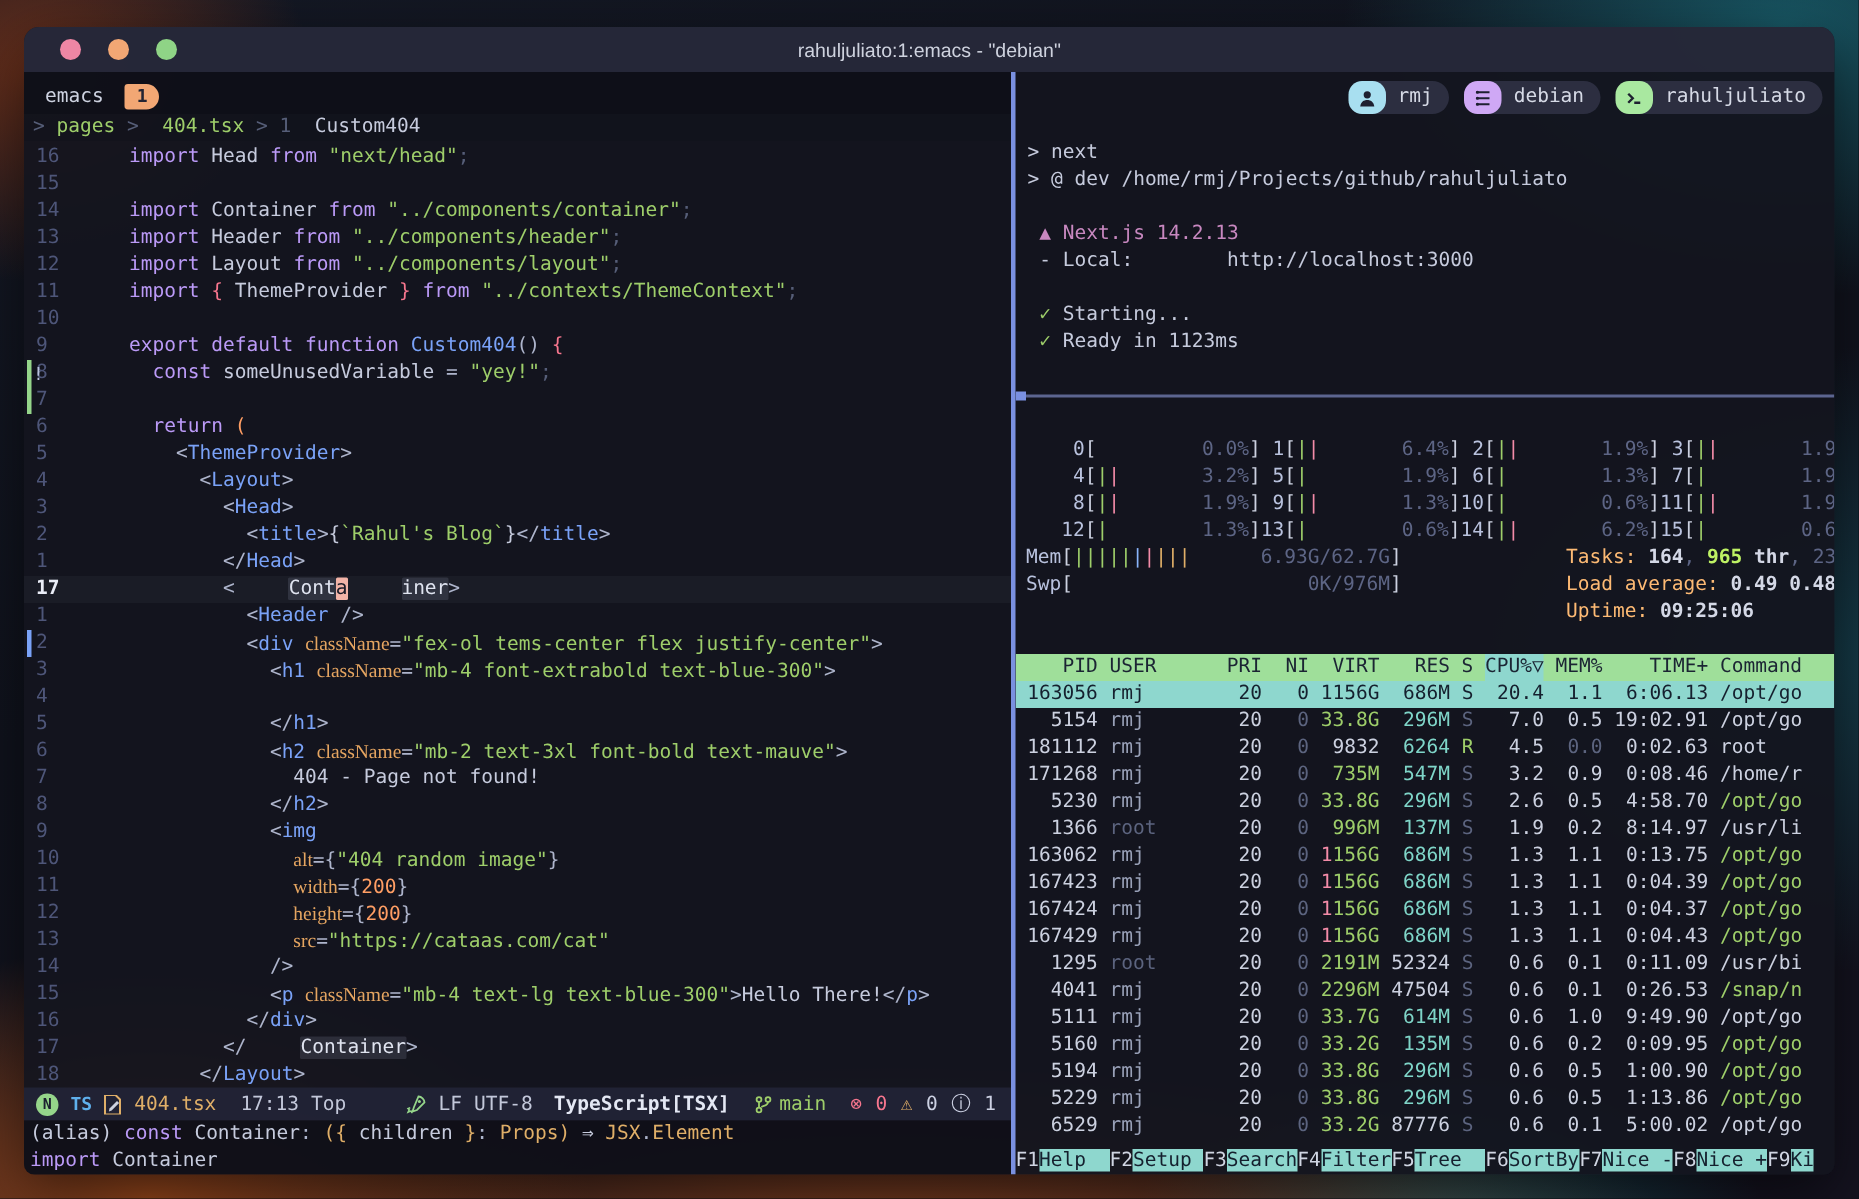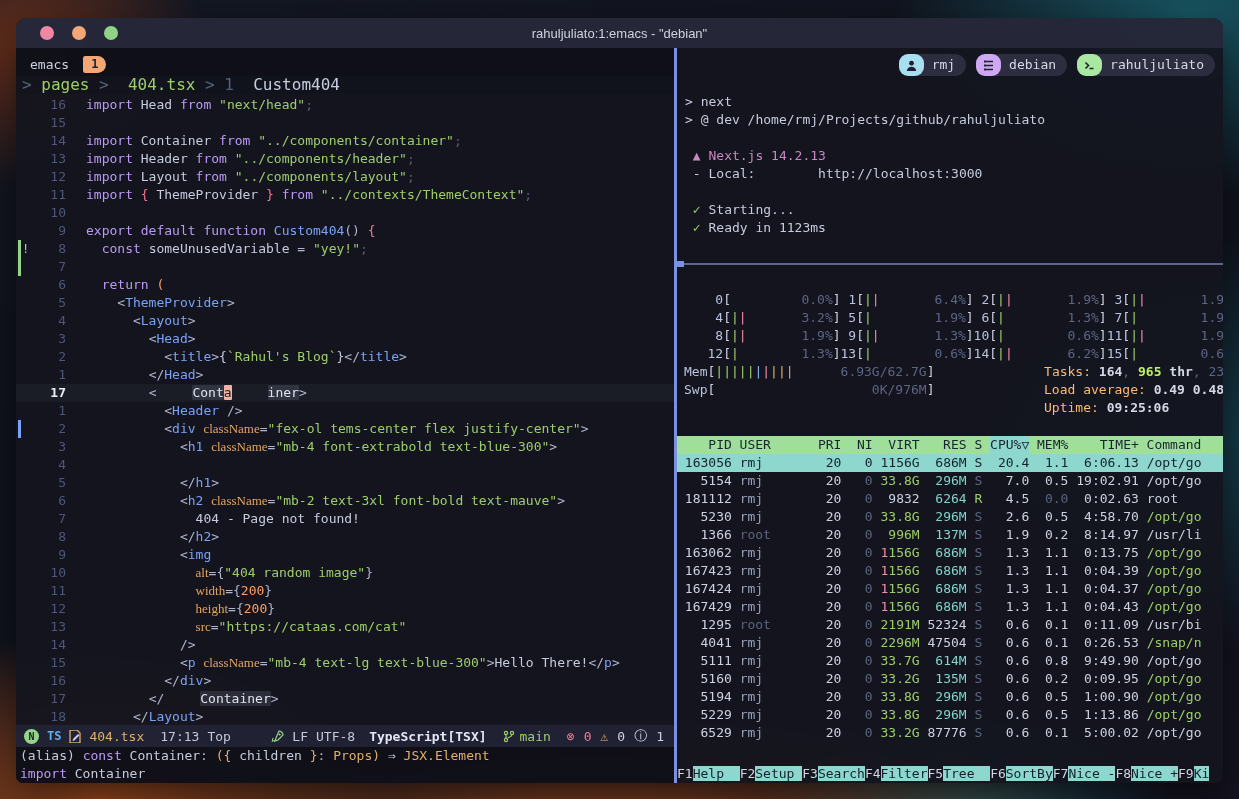--- a/index.html
+++ b/index.html
@@ -34,30 +34,30 @@
 
   
   .editor{ width:658px; flex:none; display:flex; flex-direction:column; background:rgba(19,20,30,.55); }
   .tabbar{ height:28px; background:rgba(13,14,22,.72); display:flex; align-items:flex-end; }
   .tab{ display:flex; align-items:center; height:24px; padding:0 10px 0 14px; }
   .tab-label{ color:#cdd2e0; font-size:13px; }
   .tab-badge{
     margin-left:14px; background:#f2a774; color:#232433; font-size:12px; font-weight:bold;
     padding:1px 8px 2px 8px; border-radius:3px 11px 11px 3px;
   }
-  .breadcrumb{ height:18px; font-size:16px; line-height:18px; padding-left:6px; white-space:pre; background:rgba(16,17,26,.5); }
+  .breadcrumb{ height:18px; font-size:13px; line-height:18px; padding-left:6px; white-space:pre; background:rgba(16,17,26,.5); }
   .code{ flex:1; font-size:13px; line-height:18px; padding-top:2px; overflow:hidden; }
   .line{ display:flex; height:18px; white-space:pre; position:relative; }
   .line.curline{ background:rgba(190,200,235,.045); }
   .mark{ width:8px; flex:none; position:relative; color:#b9c1dd; font-size:12px; text-align:left; }
   .mark .bar{ position:absolute; left:2px; top:0; width:3px; height:18px; }
   .bar.g{ background:#95d58a; }
   .bar.b{ background:#7aa2f7; }
   .mark .excl{ position:absolute; left:6px; top:0; }
-  .lnum{ width:42px; flex:none; text-align:right; color:#4e5679; }
+  .lnum{ width:42px; flex:none; text-align:left; color:#4e5679; }
   .lnum.cur{ color:#e9ecf6; font-weight:bold; }
   .ltext{ padding-left:20px; }
   
   .tk-k{ color:#bb9af7; } .tk-d{ color:#c6cbdd; } .tk-s{ color:#9ece6a; }
   .tk-p{ color:#aeb5cc; } .tk-c{ color:#565e78; } .tk-r{ color:#f7768e; }
   .tk-t{ color:#7aa2f7; } .tk-a{ color:#e5a561;font-family:Liberation Serif, serif; } .tk-n{ color:#ff9e64; }
   .tk-o{ color:#ff9e64; } .tk-y{ color:#e0af68; }
   .tk-w{ color:#e0e4f0; background:rgba(200,210,240,.13); border-radius:1px;margin-left:36px; }
   .tk-cur{ background:#f2b3a7; color:#181926; border-radius:1px; }
   .tk-pk{ color:#c888c0; } .tk-gr{ color:#9ece6a; }
@@ -267,29 +267,30 @@
           <div class="hrow meters"><span class="mlbl">   </span><span class="mlbl"> 8</span><span class="mbr">[</span><span class="mb-g">|</span><span class="mb-p">|</span><span class="mpct">       1.9%</span><span class="mbr">]</span><span class="mlbl"> 9</span><span class="mbr">[</span><span class="mb-g">|</span><span class="mb-p">|</span><span class="mpct">       1.3%</span><span class="mbr">]</span><span class="mlbl">10</span><span class="mbr">[</span><span class="mb-g">|</span><span class="mpct">        0.6%</span><span class="mbr">]</span><span class="mlbl">11</span><span class="mbr">[</span><span class="mb-g">|</span><span class="mb-p">|</span><span class="mpct">       1.9%</span></div>
           <div class="hrow meters"><span class="mlbl">   </span><span class="mlbl">12</span><span class="mbr">[</span><span class="mb-g">|</span><span class="mpct">        1.3%</span><span class="mbr">]</span><span class="mlbl">13</span><span class="mbr">[</span><span class="mb-g">|</span><span class="mpct">        0.6%</span><span class="mbr">]</span><span class="mlbl">14</span><span class="mbr">[</span><span class="mb-g">|</span><span class="mb-p">|</span><span class="mpct">       6.2%</span><span class="mbr">]</span><span class="mlbl">15</span><span class="mbr">[</span><span class="mb-g">|</span><span class="mpct">        0.6%</span></div>
           <div class="hrow meters"><span class="mlbl">Mem</span><span class="mbr">[</span><span class="mb-g">|</span><span class="mb-g">|</span><span class="mb-g">|</span><span class="mb-g">|</span><span class="mb-g">|</span><span class="mb-b">|</span><span class="mb-p">|</span><span class="mb-y">|</span><span class="mb-y">|</span><span class="mb-y">|</span><span class="mpct">      6.93G/62.7G</span><span class="mbr">]</span><span class="mlbl">              </span><span class="tk-tl">Tasks: </span><span class="tk-tv">164</span><span class="tk-td">, </span><span class="tk-tg">965</span><span class="tk-tv"> thr</span><span class="tk-td">, 234 kthr</span></div>
           <div class="hrow meters"><span class="mlbl">Swp</span><span class="mbr">[</span><span class="mpct">                    0K/976M</span><span class="mbr">]</span><span class="mlbl">              </span><span class="tk-tl">Load average: </span><span class="tk-tv">0.49 0.48 0.64</span></div>
           <div class="hrow meters"><span class="mlbl">                                              </span><span class="tk-tl">Uptime: </span><span class="tk-tv">09:25:06</span></div>
           <div class="hrow" style="height: 19px;"></div>
           <div class="hrow hline"><span class="hd">    PID USER      PRI  NI  VIRT   RES S </span><span class="hds">CPU%▽</span><span class="hd"> MEM%    TIME+ Command</span></div>
           <div class="hrow prow sel"><span class="c-pid"> 163056 </span><span class="c-user">rmj      </span><span class="c-pid">  20</span><span class="c-nid">   0</span><span class="c-w"> 1156G</span><span class="c-teal">  686M</span><span class="c-sx"> S </span><span class="c-pid"> 20.4</span><span class="c-pid">  1.1</span><span class="c-pid">  6:06.13</span><span class="c-w"> /opt/go</span></div>
           <div class="hrow prow"><span class="c-pid">   5154 </span><span class="c-user">rmj      </span><span class="c-pid">  20</span><span class="c-nid">   0</span><span class="c-g"> 33.8G</span><span class="c-teal">  296M</span><span class="c-sx"> S </span><span class="c-pid">  7.0</span><span class="c-pid">  0.5</span><span class="c-pid"> 19:02.91</span><span class="c-w"> /opt/go</span></div>
           <div class="hrow prow"><span class="c-pid"> 181112 </span><span class="c-user">rmj      </span><span class="c-pid">  20</span><span class="c-nid">   0</span><span class="c-w">  9832</span><span class="c-teal">  6264</span><span class="c-sr"> R </span><span class="c-pid">  4.5</span><span class="c-dim">  0.0</span><span class="c-pid">  0:02.63</span><span class="c-w"> root</span></div>
+          <div class="hrow prow"><span class="c-pid"> 171268 </span><span class="c-user">rmj      </span><span class="c-pid">  20</span><span class="c-nid">   0</span><span class="c-g">  735M</span><span class="c-teal">  547M</span><span class="c-sx"> S </span><span class="c-pid">  3.2</span><span class="c-pid">  0.9</span><span class="c-pid">  0:08.46</span><span class="c-w"> /home/r</span></div>
           <div class="hrow prow"><span class="c-pid">   5230 </span><span class="c-user">rmj      </span><span class="c-pid">  20</span><span class="c-nid">   0</span><span class="c-g"> 33.8G</span><span class="c-teal">  296M</span><span class="c-sx"> S </span><span class="c-pid">  2.6</span><span class="c-pid">  0.5</span><span class="c-pid">  4:58.70</span><span class="c-cg"> /opt/go</span></div>
           <div class="hrow prow"><span class="c-pid">   1366 </span><span class="c-root">root     </span><span class="c-pid">  20</span><span class="c-nid">   0</span><span class="c-g">  996M</span><span class="c-teal">  137M</span><span class="c-sx"> S </span><span class="c-pid">  1.9</span><span class="c-pid">  0.2</span><span class="c-pid">  8:14.97</span><span class="c-w"> /usr/li</span></div>
           <div class="hrow prow"><span class="c-pid"> 163062 </span><span class="c-user">rmj      </span><span class="c-pid">  20</span><span class="c-nid">   0</span><span class="c-pk"> 1</span><span class="c-g">156G</span><span class="c-teal">  686M</span><span class="c-sx"> S </span><span class="c-pid">  1.3</span><span class="c-pid">  1.1</span><span class="c-pid">  0:13.75</span><span class="c-cg"> /opt/go</span></div>
           <div class="hrow prow"><span class="c-pid"> 167423 </span><span class="c-user">rmj      </span><span class="c-pid">  20</span><span class="c-nid">   0</span><span class="c-pk"> 1</span><span class="c-g">156G</span><span class="c-teal">  686M</span><span class="c-sx"> S </span><span class="c-pid">  1.3</span><span class="c-pid">  1.1</span><span class="c-pid">  0:04.39</span><span class="c-cg"> /opt/go</span></div>
           <div class="hrow prow"><span class="c-pid"> 167424 </span><span class="c-user">rmj      </span><span class="c-pid">  20</span><span class="c-nid">   0</span><span class="c-pk"> 1</span><span class="c-g">156G</span><span class="c-teal">  686M</span><span class="c-sx"> S </span><span class="c-pid">  1.3</span><span class="c-pid">  1.1</span><span class="c-pid">  0:04.37</span><span class="c-cg"> /opt/go</span></div>
           <div class="hrow prow"><span class="c-pid"> 167429 </span><span class="c-user">rmj      </span><span class="c-pid">  20</span><span class="c-nid">   0</span><span class="c-pk"> 1</span><span class="c-g">156G</span><span class="c-teal">  686M</span><span class="c-sx"> S </span><span class="c-pid">  1.3</span><span class="c-pid">  1.1</span><span class="c-pid">  0:04.43</span><span class="c-cg"> /opt/go</span></div>
           <div class="hrow prow"><span class="c-pid">   1295 </span><span class="c-root">root     </span><span class="c-pid">  20</span><span class="c-nid">   0</span><span class="c-g"> 2191M</span><span class="c-w"> 52324</span><span class="c-sx"> S </span><span class="c-pid">  0.6</span><span class="c-pid">  0.1</span><span class="c-pid">  0:11.09</span><span class="c-w"> /usr/bi</span></div>
           <div class="hrow prow"><span class="c-pid">   4041 </span><span class="c-user">rmj      </span><span class="c-pid">  20</span><span class="c-nid">   0</span><span class="c-g"> 2296M</span><span class="c-w"> 47504</span><span class="c-sx"> S </span><span class="c-pid">  0.6</span><span class="c-pid">  0.1</span><span class="c-pid">  0:26.53</span><span class="c-cg"> /snap/n</span></div>
-          <div class="hrow prow"><span class="c-pid">   5111 </span><span class="c-user">rmj      </span><span class="c-pid">  20</span><span class="c-nid">   0</span><span class="c-g"> 33.7G</span><span class="c-teal">  614M</span><span class="c-sx"> S </span><span class="c-pid">  0.6</span><span class="c-pid">  0.8</span><span class="c-pid">  9:49.90</span><span class="c-w"> /opt/go</span></div>
+          <div class="hrow prow"><span class="c-pid">   5111 </span><span class="c-user">rmj      </span><span class="c-pid">  20</span><span class="c-nid">   0</span><span class="c-g"> 33.7G</span><span class="c-teal">  614M</span><span class="c-sx"> S </span><span class="c-pid">  0.6</span><span class="c-pid">  1.0</span><span class="c-pid">  9:49.90</span><span class="c-w"> /opt/go</span></div>
           <div class="hrow prow"><span class="c-pid">   5160 </span><span class="c-user">rmj      </span><span class="c-pid">  20</span><span class="c-nid">   0</span><span class="c-g"> 33.2G</span><span class="c-teal">  135M</span><span class="c-sx"> S </span><span class="c-pid">  0.6</span><span class="c-pid">  0.2</span><span class="c-pid">  0:09.95</span><span class="c-cg"> /opt/go</span></div>
           <div class="hrow prow"><span class="c-pid">   5194 </span><span class="c-user">rmj      </span><span class="c-pid">  20</span><span class="c-nid">   0</span><span class="c-g"> 33.8G</span><span class="c-teal">  296M</span><span class="c-sx"> S </span><span class="c-pid">  0.6</span><span class="c-pid">  0.5</span><span class="c-pid">  1:00.90</span><span class="c-cg"> /opt/go</span></div>
           <div class="hrow prow"><span class="c-pid">   5229 </span><span class="c-user">rmj      </span><span class="c-pid">  20</span><span class="c-nid">   0</span><span class="c-g"> 33.8G</span><span class="c-teal">  296M</span><span class="c-sx"> S </span><span class="c-pid">  0.6</span><span class="c-pid">  0.5</span><span class="c-pid">  1:13.86</span><span class="c-cg"> /opt/go</span></div>
           <div class="hrow prow"><span class="c-pid">   6529 </span><span class="c-user">rmj      </span><span class="c-pid">  20</span><span class="c-nid">   0</span><span class="c-g"> 33.2G</span><span class="c-w"> 87776</span><span class="c-sx"> S </span><span class="c-pid">  0.6</span><span class="c-pid">  0.1</span><span class="c-pid">  5:00.02</span><span class="c-w"> /opt/go</span></div>
           <div class="hrow fline"><span class="fk">F1</span><span class="fl">Help  </span><span class="fk">F2</span><span class="fl">Setup </span><span class="fk">F3</span><span class="fl">Search</span><span class="fk">F4</span><span class="fl">Filter</span><span class="fk">F5</span><span class="fl">Tree  </span><span class="fk">F6</span><span class="fl">SortBy</span><span class="fk">F7</span><span class="fl">Nice -</span><span class="fk">F8</span><span class="fl">Nice +</span><span class="fk">F9</span><span class="fl">Ki</span></div>
         </div>
     </div>
   </div>
 </div>
 

